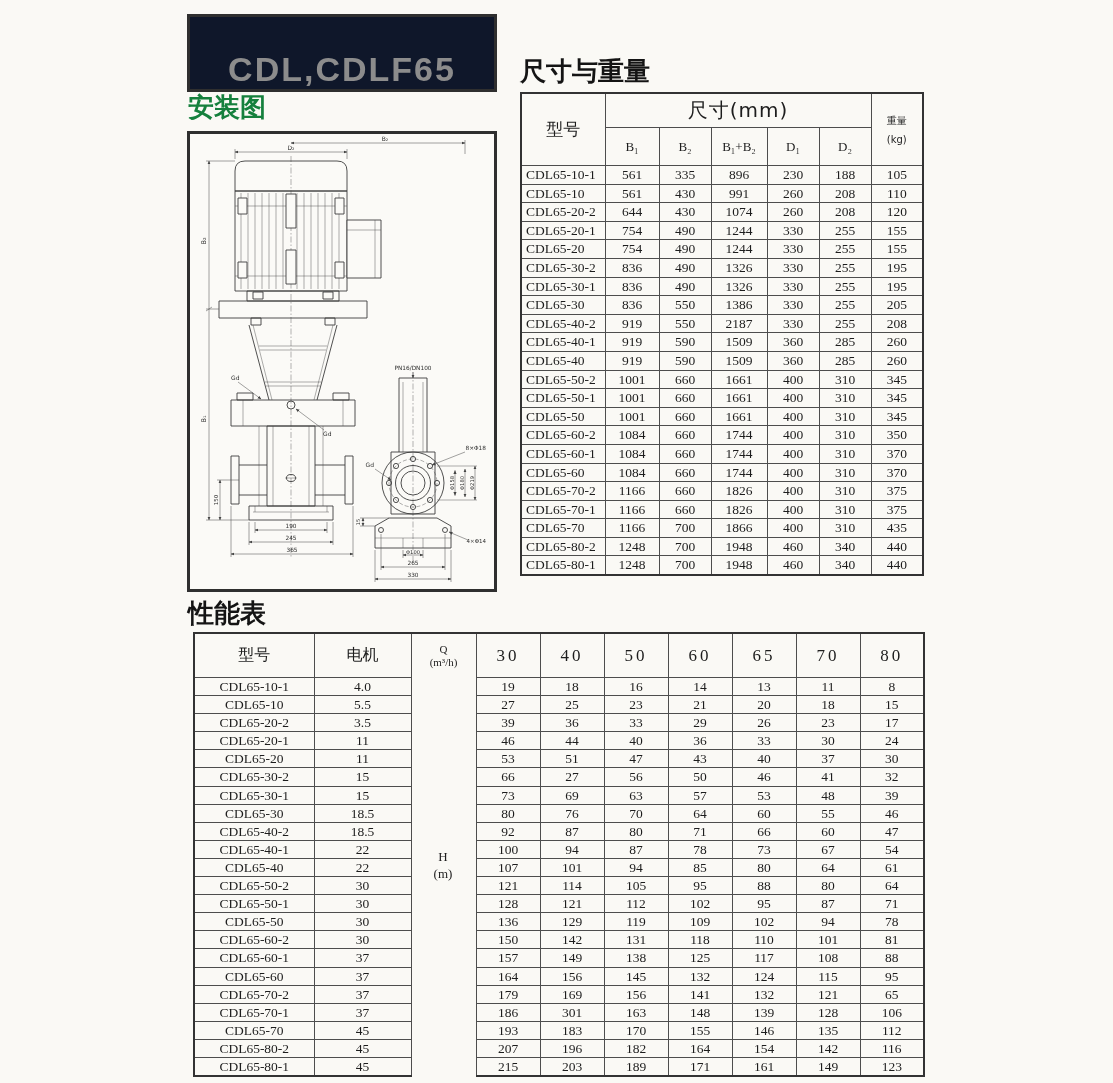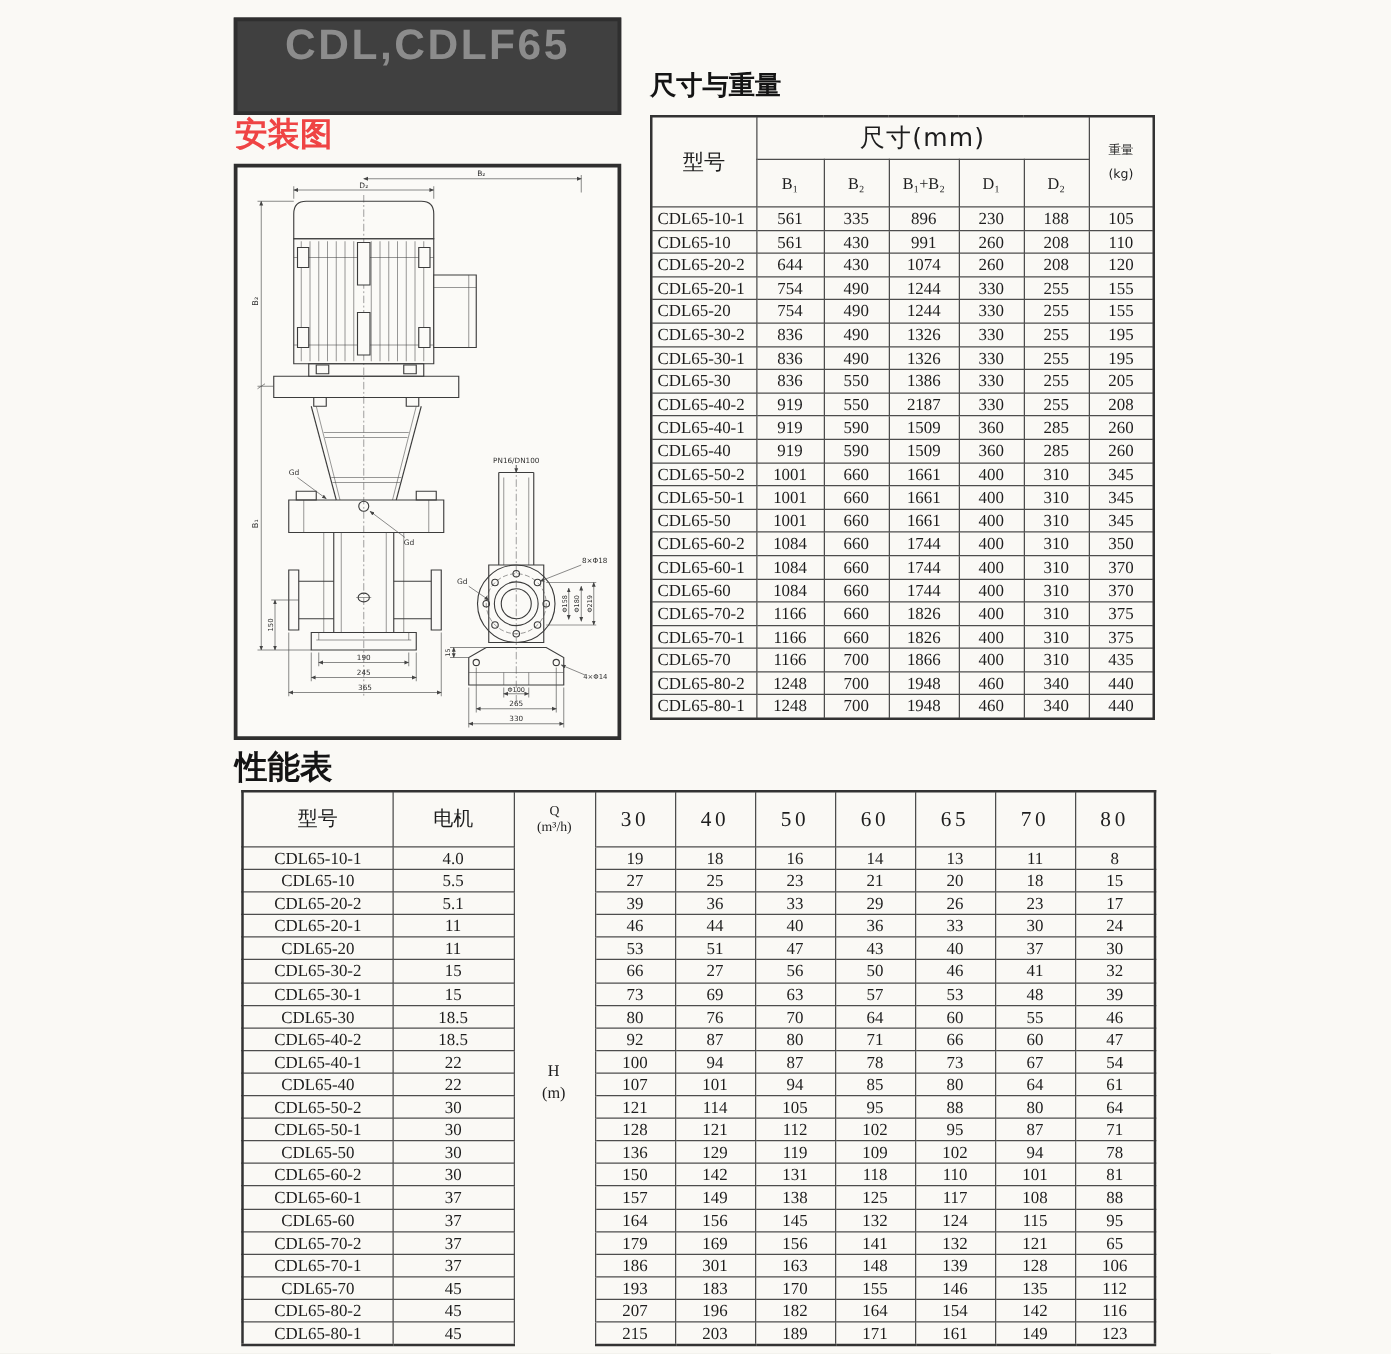--- a/index.html
+++ b/index.html
@@ -2,27 +2,27 @@
 <html><head>
 <meta charset="utf-8">
 <style>
   html,body{margin:0;padding:0;background:#e9e7e2;}
   .page{position:relative;width:1113px;height:1083px;background:#faf9f5;overflow:hidden;
         font-family:"Liberation Serif","DejaVu Serif",serif;color:#1d1d1d;}
   .cjk{font-family:"DejaVu Sans","Liberation Sans",sans-serif;}
 
   
   .model-box{position:absolute;left:187px;top:14px;width:304px;height:72px;
-             border:3px solid #2f2f2f;background:#404040;
-             display:flex;align-items:flex-start;justify-content:center;}
+             border:3px solid #2f2f2f;background:#0f172a;
+             display:flex;align-items:flex-end;justify-content:center;}
   .model-box span{font-family:"Liberation Sans","DejaVu Sans",sans-serif;font-weight:bold;
                   font-size:34px;letter-spacing:2px;color:#8c8c8c;}
 
-  .h-install{position:absolute;left:188px;top:90px;font-size:26px;font-weight:bold;color:#ef4444;}
-  .h-dims{position:absolute;left:520px;top:54px;font-size:21px;font-weight:bold;color:#141414;}
+  .h-install{position:absolute;left:188px;top:90px;font-size:26px;font-weight:bold;color:#15803d;}
+  .h-dims{position:absolute;left:520px;top:54px;font-size:26px;font-weight:bold;color:#141414;}
   .h-perf{position:absolute;left:188px;top:596px;font-size:26px;font-weight:bold;color:#141414;}
 
   .draw-box{position:absolute;left:187px;top:131px;width:304px;height:455px;
             border:3px solid #2f2f2f;background:#fbfaf7;}
   .draw-box svg{display:block;width:298px;height:449px;margin:0 auto;}
   svg *{vector-effect:non-scaling-stroke;}
   .ln{stroke:#3c3c3c;stroke-width:0.9;fill:none;}
   .thin{stroke:#4a4a4a;stroke-width:0.45;fill:none;}
   .dim{stroke:#555;stroke-width:0.55;fill:none;}
   .cl{stroke:#666;stroke-width:0.5;stroke-dasharray:6 2 1.5 2;fill:none;}
@@ -564,21 +564,21 @@
         <td>27</td>
         <td>25</td>
         <td>23</td>
         <td>21</td>
         <td>20</td>
         <td>18</td>
         <td>15</td>
       </tr>
         <tr>
         <td>CDL65-20-2</td>
-        <td>5.1</td>
+        <td>3.5</td>
         <td class="q"></td>
         <td>39</td>
         <td>36</td>
         <td>33</td>
         <td>29</td>
         <td>26</td>
         <td>23</td>
         <td>17</td>
       </tr>
         <tr>

